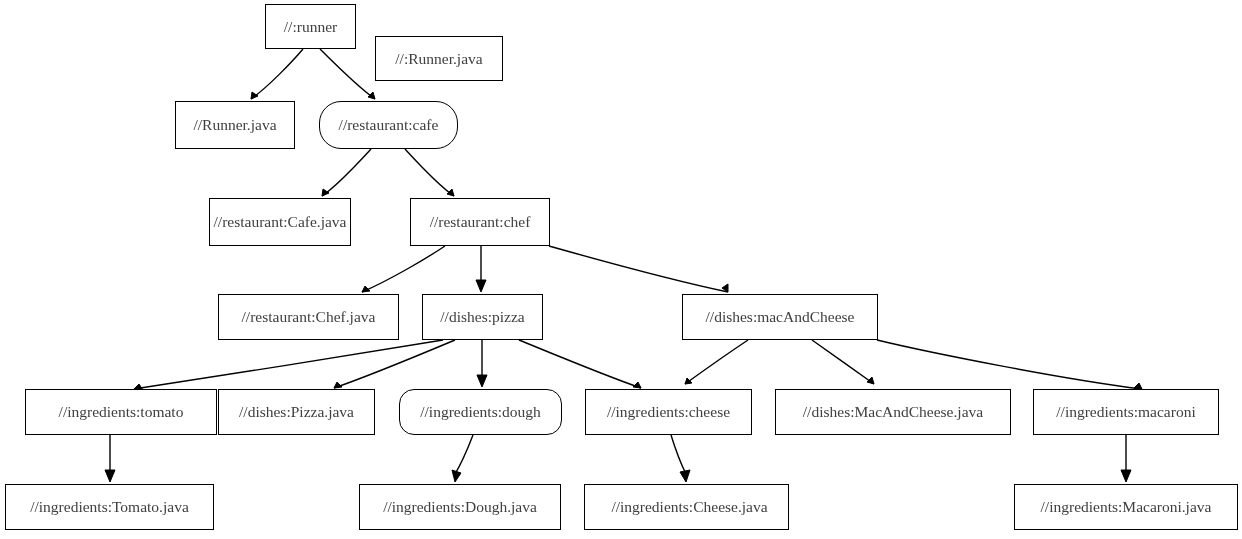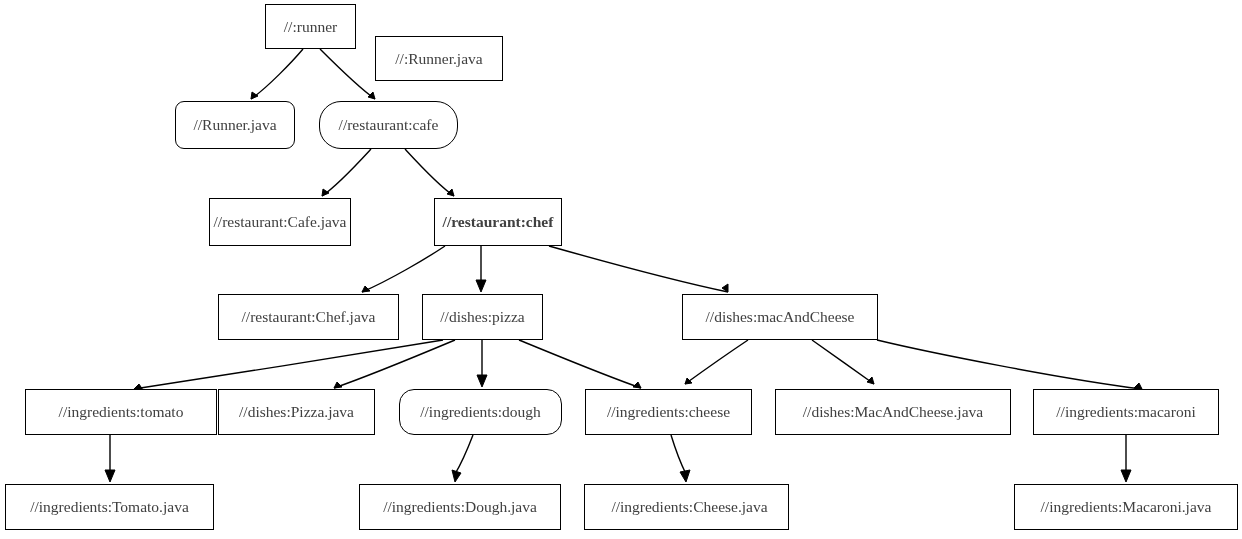--- a/index.html
+++ b/index.html
@@ -97,30 +97,30 @@
       <polygon points="1126,482 1121,470 1131,470" fill="#000000"></polygon>
     </svg>
 
   <div id="node-layer">
       <div class="gnode" style="left: 265px; top: 4px; width: 91px; height: 45px; border-color: rgb(0, 0, 0);">
         <span class="gnode-label">//:runner</span>
       </div>
       <div class="gnode" style="left: 375px; top: 4px; width: 128px; height: 45px; border-color: rgb(0, 0, 0); margin-top: 32px;">
         <span class="gnode-label">//:Runner.java</span>
       </div>
-      <div class="gnode" style="left: 175px; top: 101px; width: 120px; height: 48px; border-color: rgb(0, 0, 0); border-radius: 9px;">
+      <div class="gnode" style="left: 175px; top: 101px; width: 120px; height: 48px; border-color: rgb(0, 0, 0);">
         <span class="gnode-label">//Runner.java</span>
       </div>
       <div class="gnode" style="left: 319px; top: 101px; width: 139px; height: 48px; border-color: rgb(0, 0, 0); border-radius: 22px;">
         <span class="gnode-label">//restaurant:cafe</span>
       </div>
       <div class="gnode" style="left: 209px; top: 198px; width: 142px; height: 48px; border-color: rgb(0, 0, 0);">
         <span class="gnode-label">//restaurant:Cafe.java</span>
       </div>
-      <div class="gnode" style="left: 434px; top: 198px; width: 128px; height: 48px; border-color: rgb(0, 0, 0); font-weight: bold;">
+      <div class="gnode" style="left: 410px; top: 198px; width: 140px; height: 48px; border-color: rgb(0, 0, 0);">
         <span class="gnode-label">//restaurant:chef</span>
       </div>
       <div class="gnode" style="left: 218px; top: 294px; width: 181px; height: 46px; border-color: rgb(0, 0, 0);">
         <span class="gnode-label">//restaurant:Chef.java</span>
       </div>
       <div class="gnode" style="left: 422px; top: 294px; width: 121px; height: 46px; border-color: rgb(0, 0, 0);">
         <span class="gnode-label">//dishes:pizza</span>
       </div>
       <div class="gnode" style="left: 682px; top: 294px; width: 196px; height: 46px; border-color: rgb(0, 0, 0);">
         <span class="gnode-label">//dishes:macAndCheese</span>

